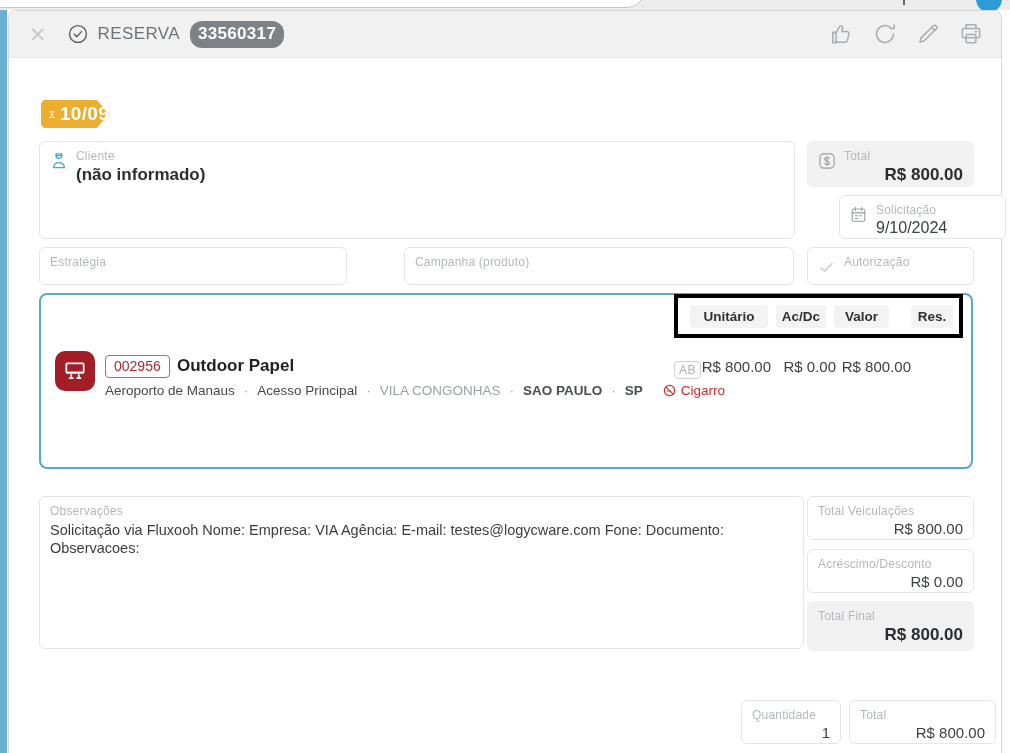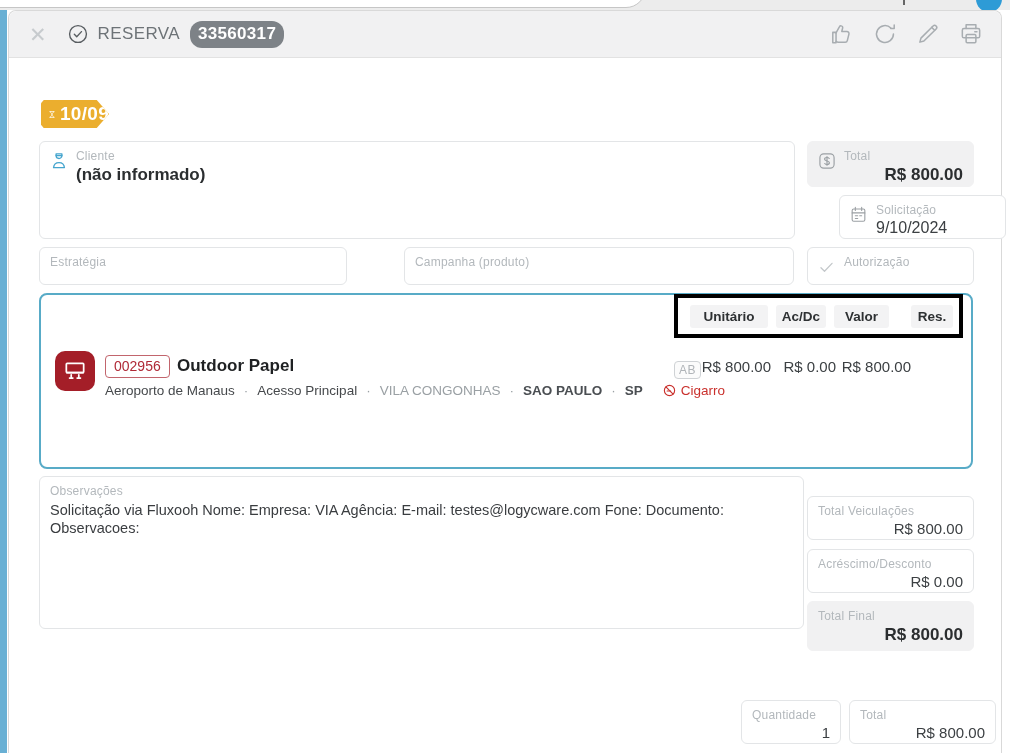--- a/index.html
+++ b/index.html
@@ -83,21 +83,21 @@
   .rowval { position:absolute; top:63px; font-size:15px; color:#3c4043; text-align:right; }
   .rv-unit { right:200px; width:90px; }
   .rv-acdc { right:135px; width:60px; }
   .rv-valor { right:60px; width:90px; }
 
   .qty-box  { left:700px; top:405px; width:100px; height:44px; }
   .itot-box { left:808px; top:405px; width:147px; height:44px; }
   .fvalue.md { font-size:15px; }
 
   
-  .obs-box { left:30px; top:465px; width:765px; height:153px; }
+  .obs-box { left:30px; top:485px; width:765px; height:153px; }
   .obs-text { font-size:14.5px; color:#3a3d40; margin-top:3px; line-height:1.25; }
   .tv-box { left:798px; top:485px; width:167px; height:44px; }
   .ad-box { left:798px; top:538px; width:167px; height:44px; }
   .tf-box { left:798px; top:590px; width:167px; height:50px; }
 
   svg { display:block; }
 </style>
 </head>
 <body>
 

